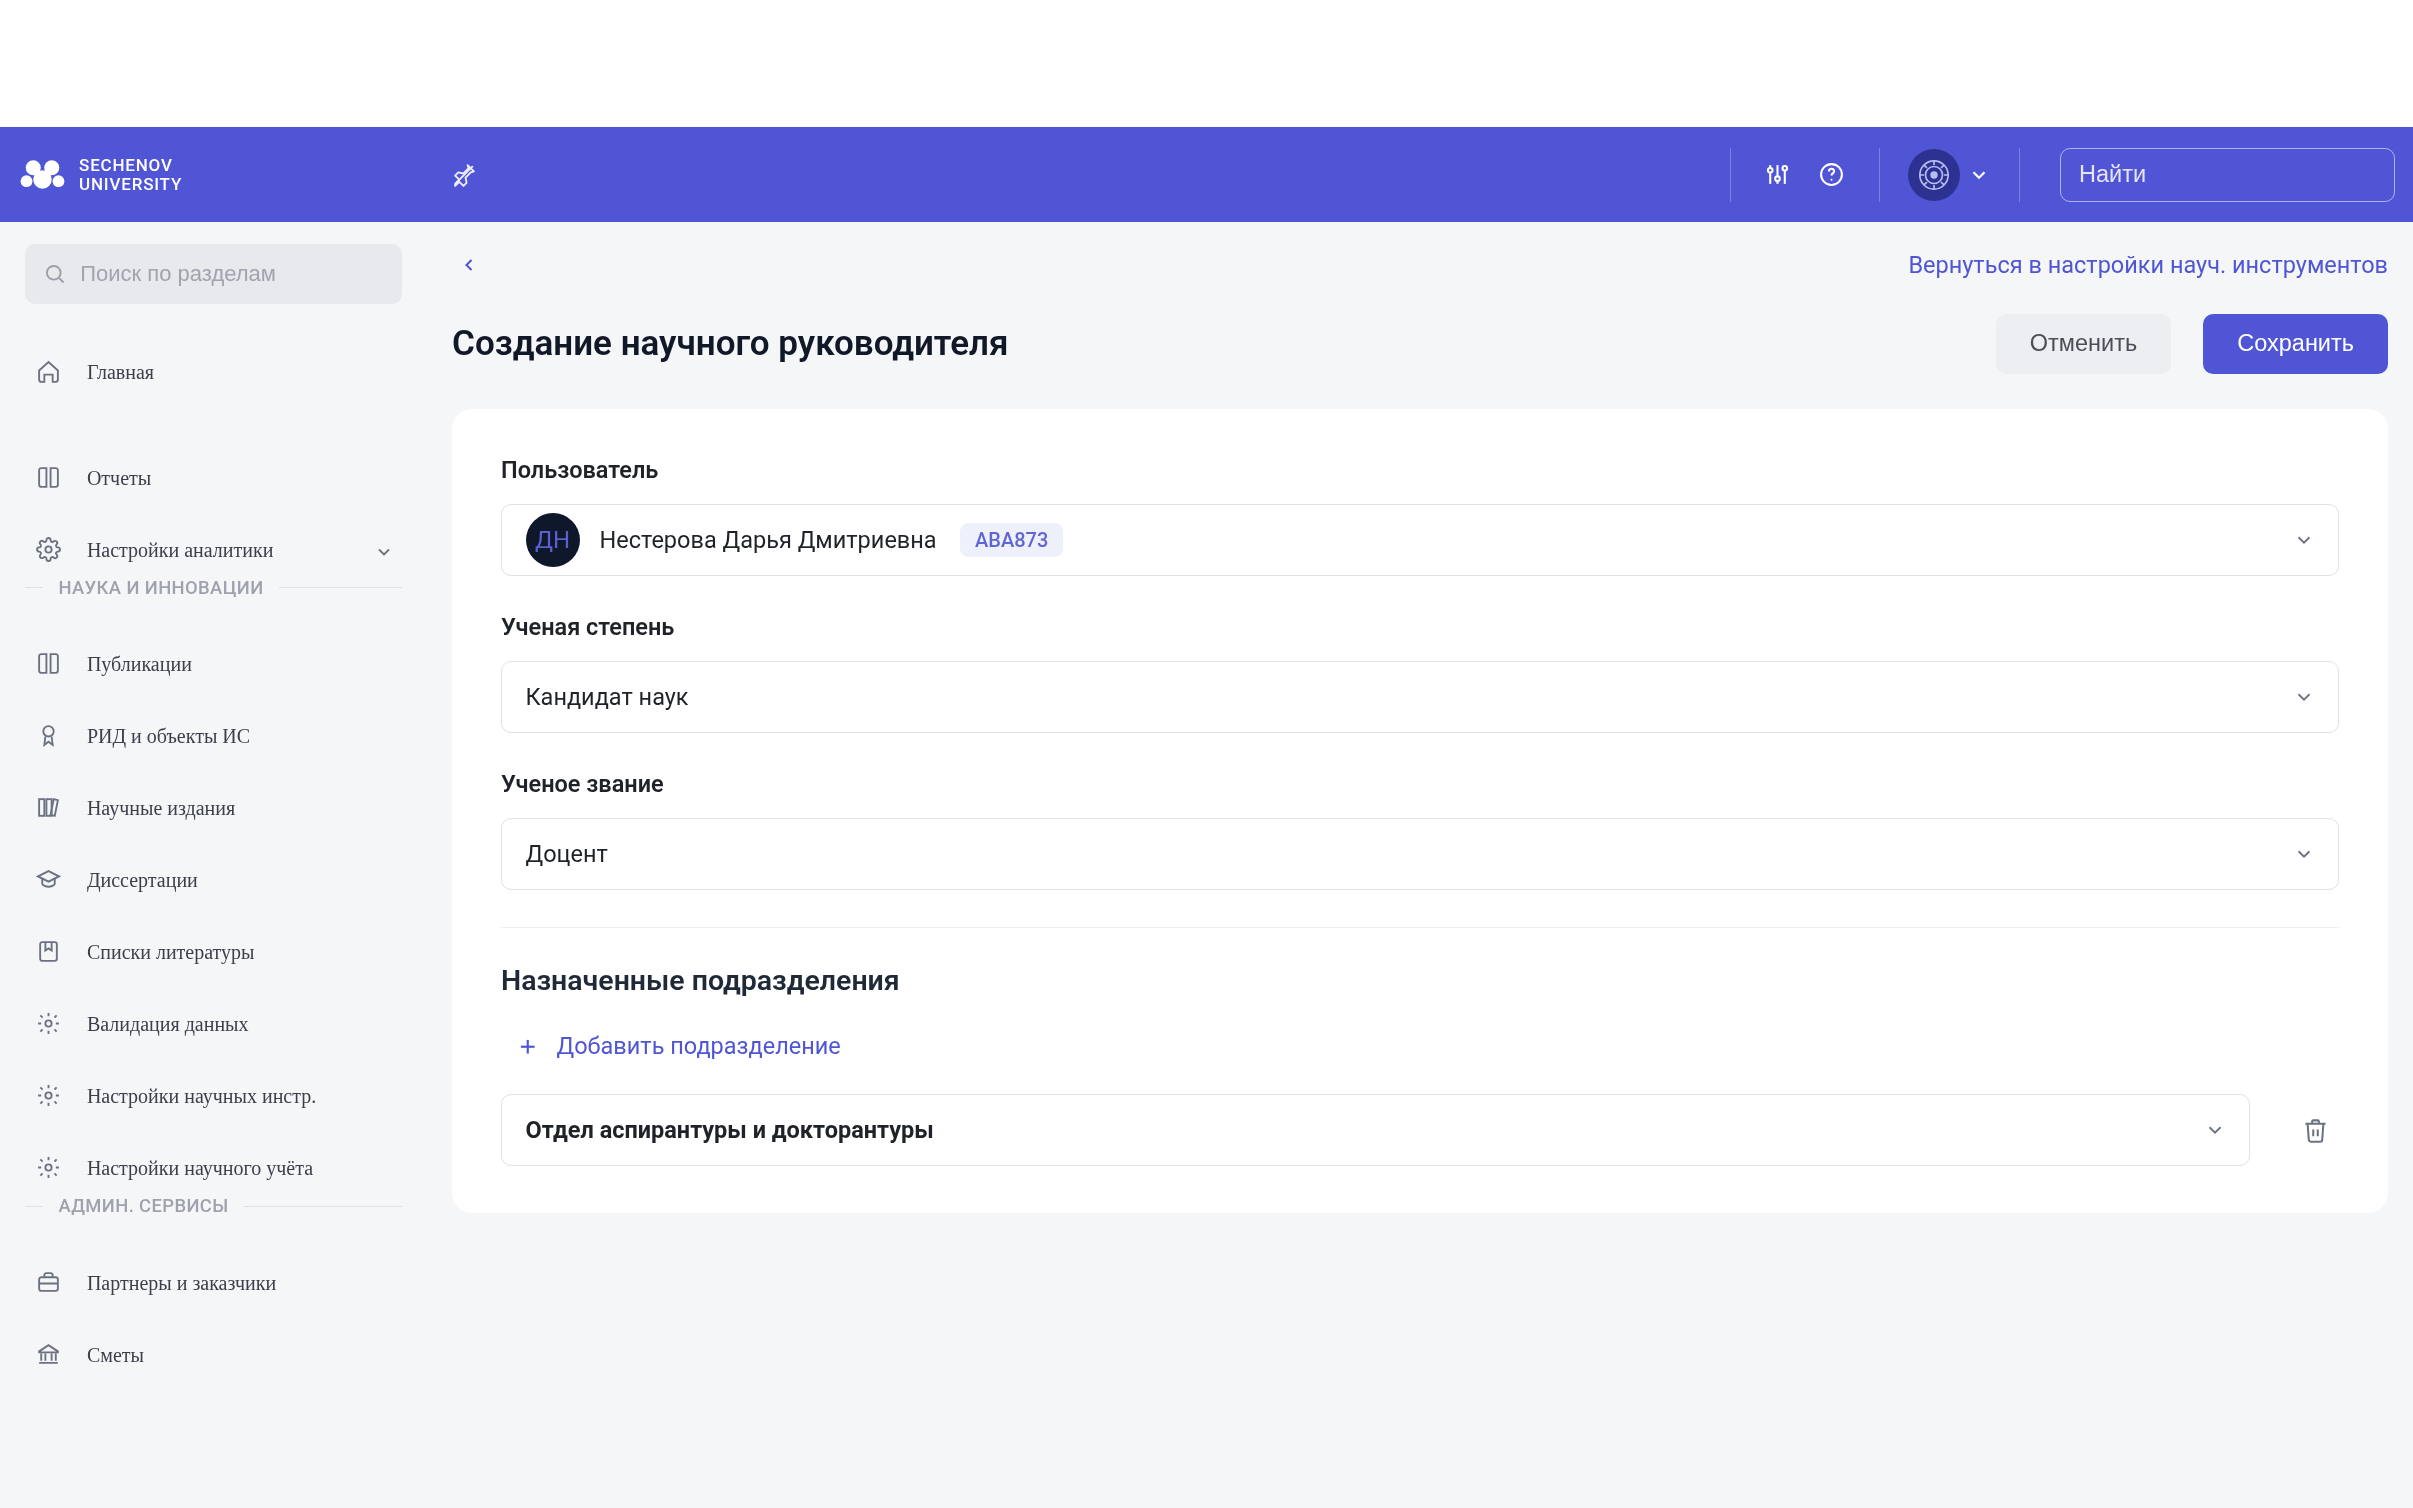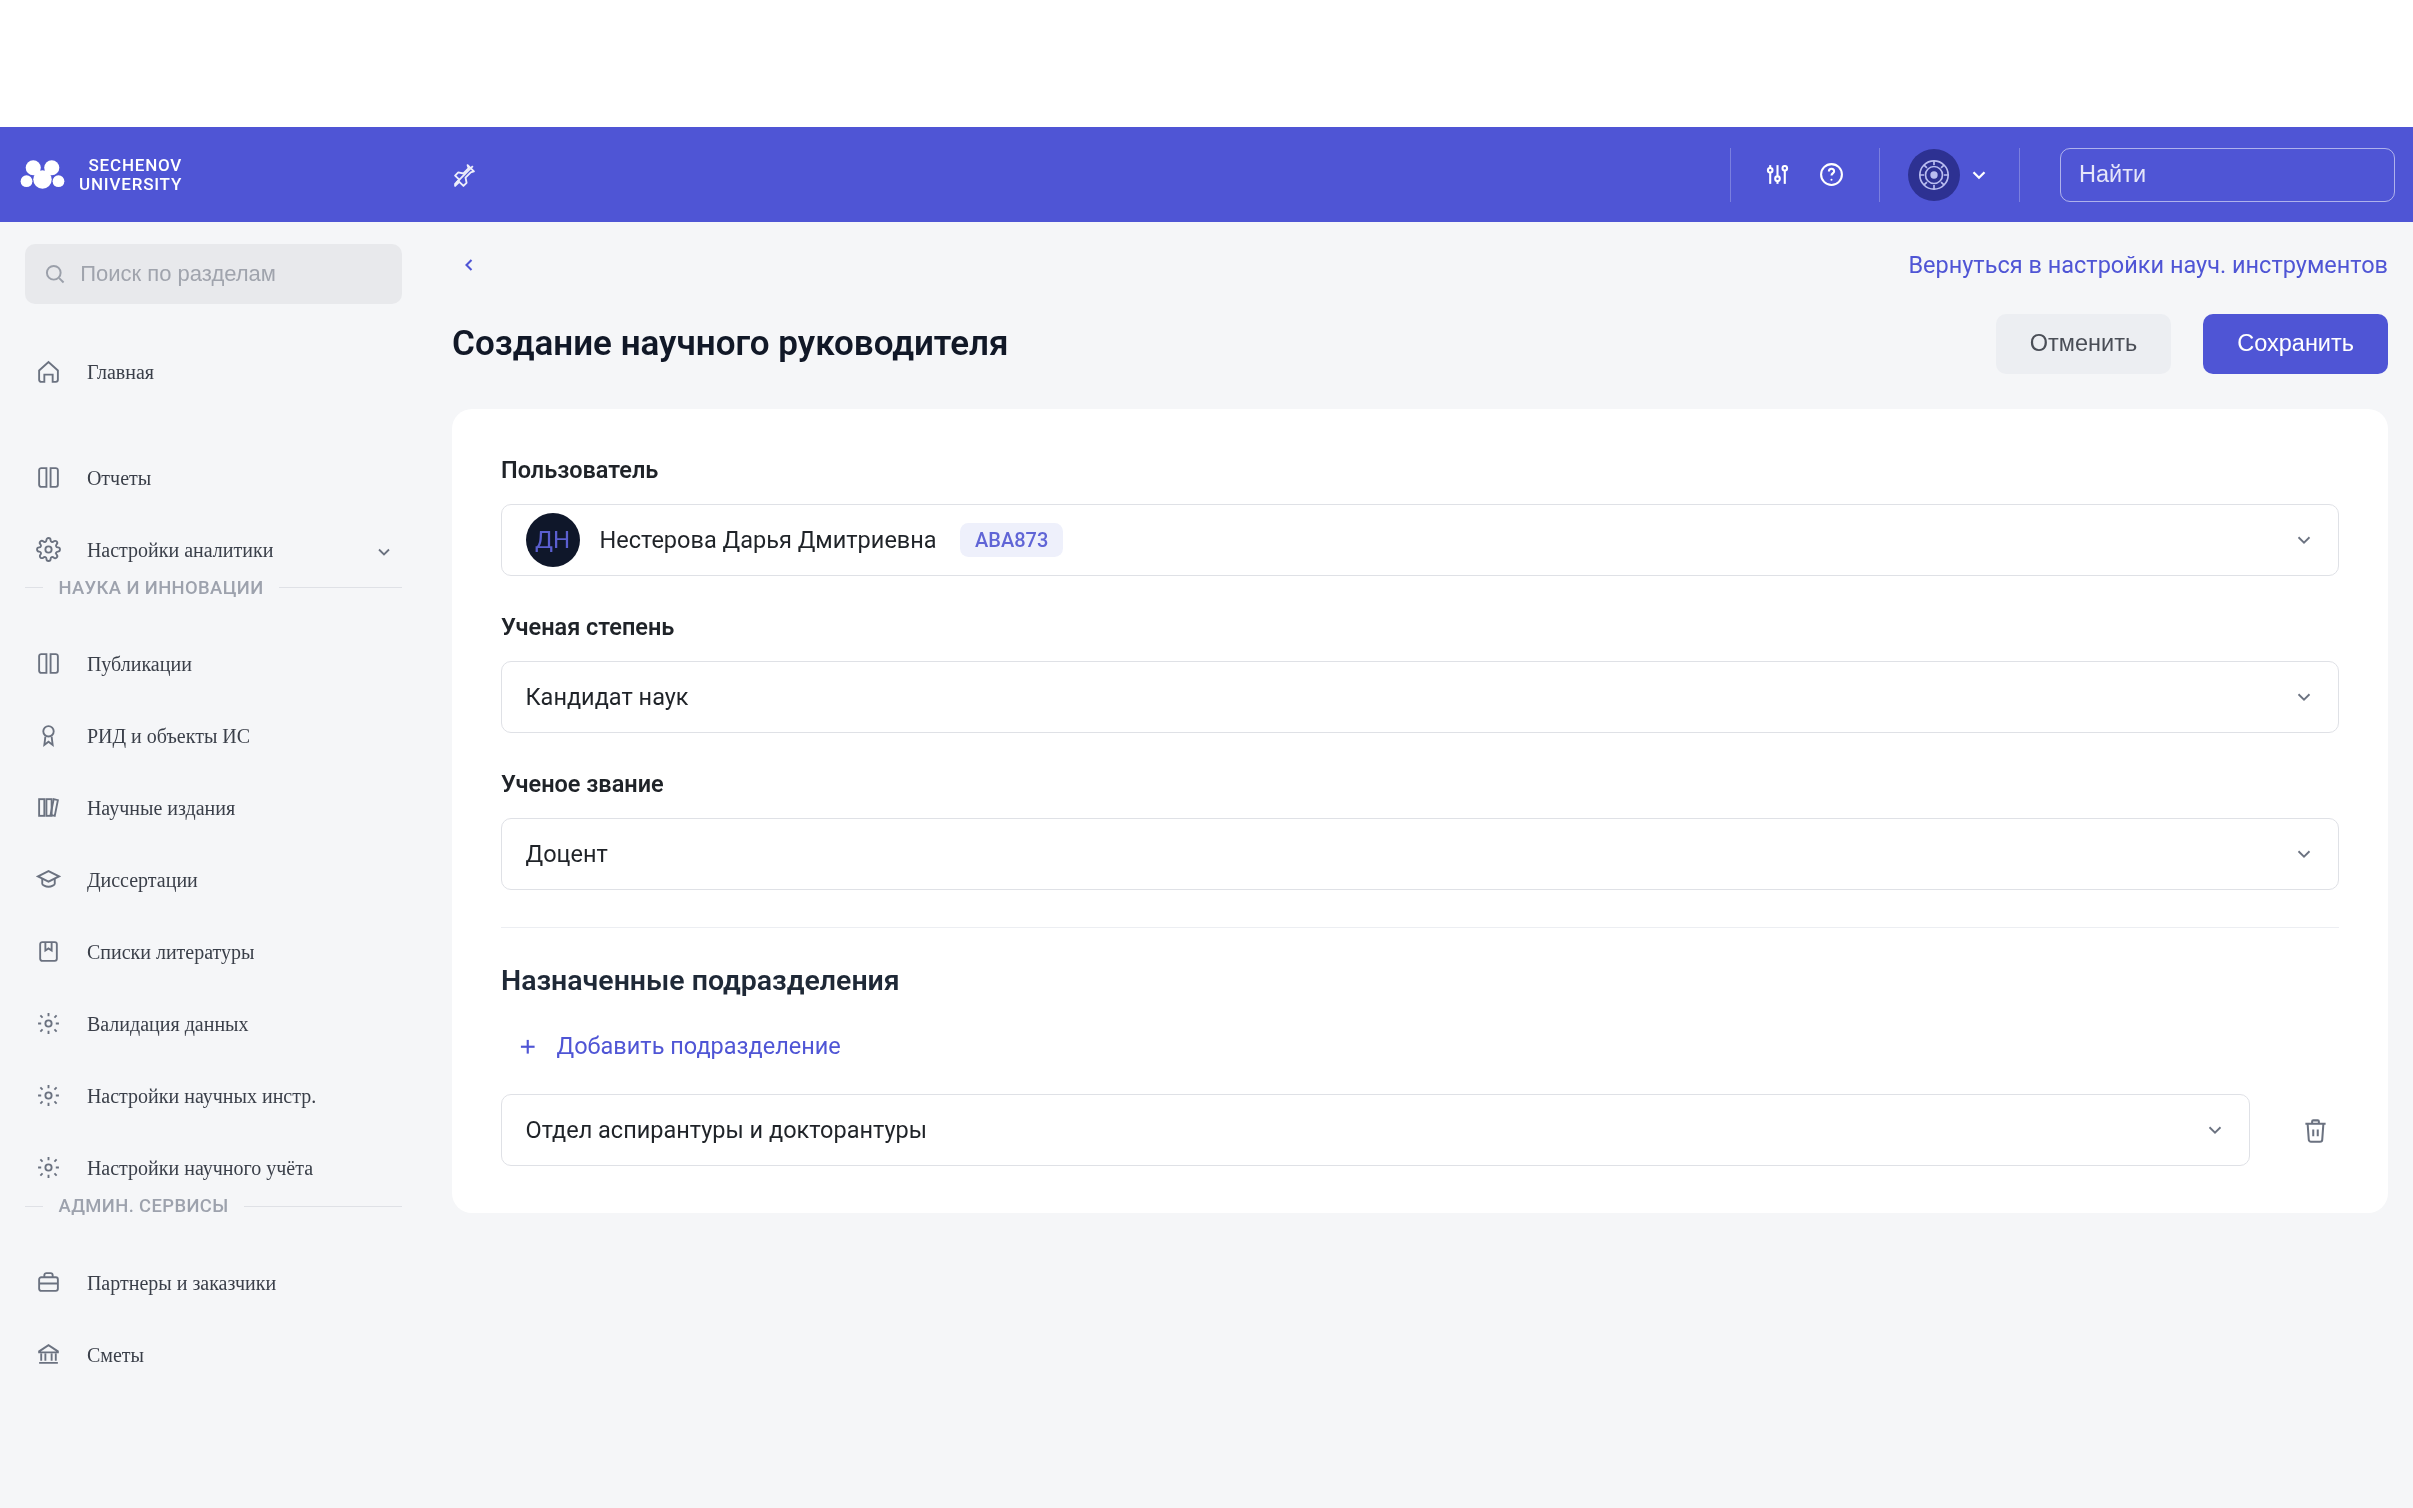--- a/index.html
+++ b/index.html
@@ -18,21 +18,21 @@
   .header {
     height: 95px;
     background: #4f55d5;
     display: flex;
     align-items: center;
     padding: 0 18.4px;
     color: #fff;
     position: relative;
   }
   .logo { display:flex; align-items:center; gap:11.7px; }
-  .logo-text { font-size:17px; line-height:1.1; letter-spacing:0.8px; font-weight:500;text-align:right; }
+  .logo-text { font-size:17px; line-height:1.1; letter-spacing:0.8px; font-weight:500; }
   .logo-text span:first-child { display:block; }
   .logo-text span:last-child { display:block; }
 
   .pin-btn {
     margin-left: 265px;
     width:34px;height:34px; display:flex;align-items:center;justify-content:center;
     color:#fff; opacity:.9;
   }
 
   .header-right { margin-left:auto; display:flex; align-items:center; gap:0; height:100%; }
@@ -101,21 +101,21 @@
   .select .chev { margin-left:auto; color:#6b7280; }
   .user-chip { display:flex; align-items:center; gap:20px; }
   .user-av { width:54px; height:54px; border-radius:50%; background:#0f172a; color:#5b5fd0; display:flex; align-items:center; justify-content:center; font-size:24px; font-weight:400;}
   .user-badge { background:#eef0fb; color:#6065d6; padding:5px 15px; border-radius:8.4px; font-size:20px; font-weight:500; margin-left:3.4px;}
 
   .form-group { margin-bottom:37px; }
   .hr { height:0.8px; background:#eceef2; margin:10px 0 37px; }
   .section-title { font-size:28.5px; font-weight:600; margin-bottom:35px; }
   .add-btn { display:flex; align-items:center; gap:17px; color:#4f55d5; font-size:23.5px; cursor:pointer; margin-left:15px; margin-bottom:34px;}
 
-  .dept-row { display:flex; align-items:center; gap:42px; }
+  .dept-row { display:flex; align-items:center; gap:42px;font-weight:bold; }
   .dept-row .select { flex:1; }
   .trash-btn { width:47px; height:47px; display:flex; align-items:center; justify-content:center; color:#6b7280; cursor:pointer; }
 
   svg { display:block; }
 
 </style>
 </head>
 <body>
 
 <div class="topspace"></div>

